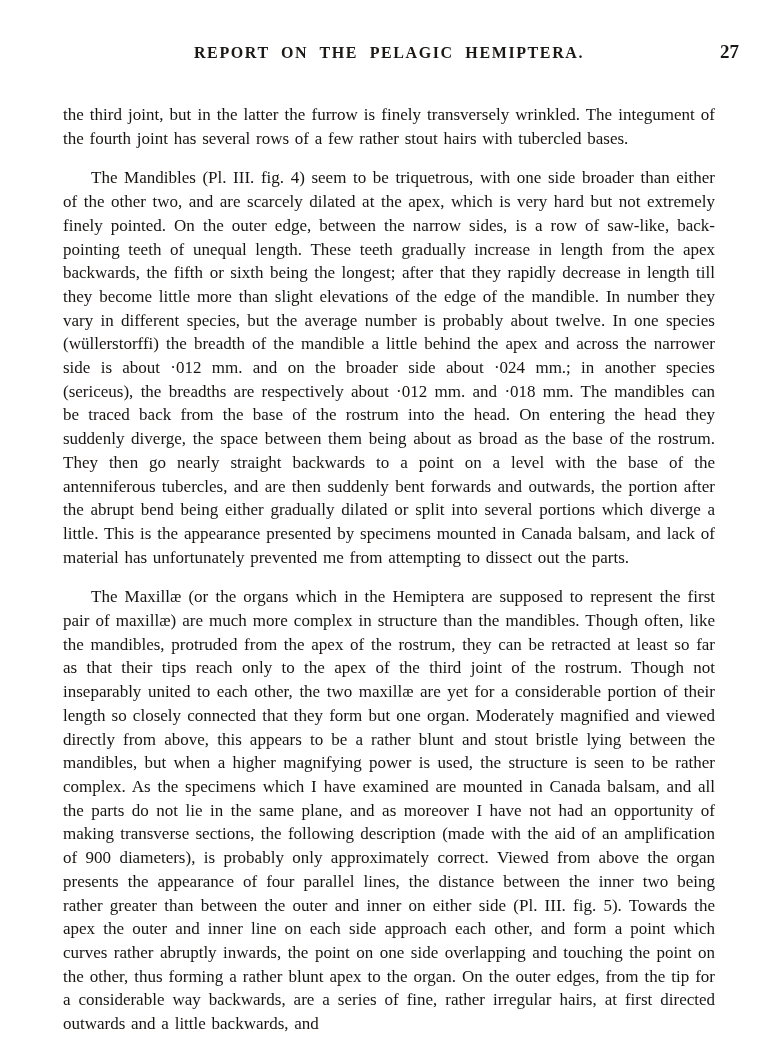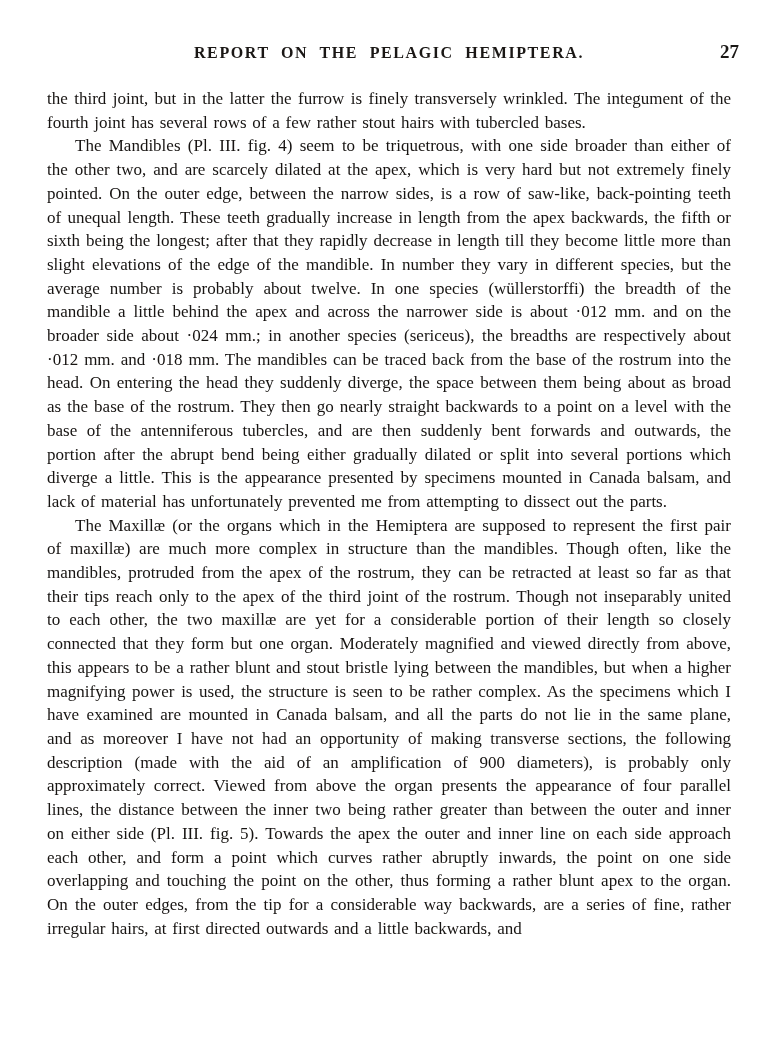--- a/index.html
+++ b/index.html
@@ -45,21 +45,21 @@
     position: absolute;
     top: 87px;
     left: 47px;
     width: 684px;
     font-size: 17px;
     line-height: 23.7px;
     text-align: justify;
     color: #171412;
   }
   .page-body p {
-    margin: 0;
+    margin: 16px;
     padding: 0;
     word-spacing: 1.5px;
   }
   .page-body p.indent {
     text-indent: 28px;
   }
   .it {
   }
 </style>
 </head>

